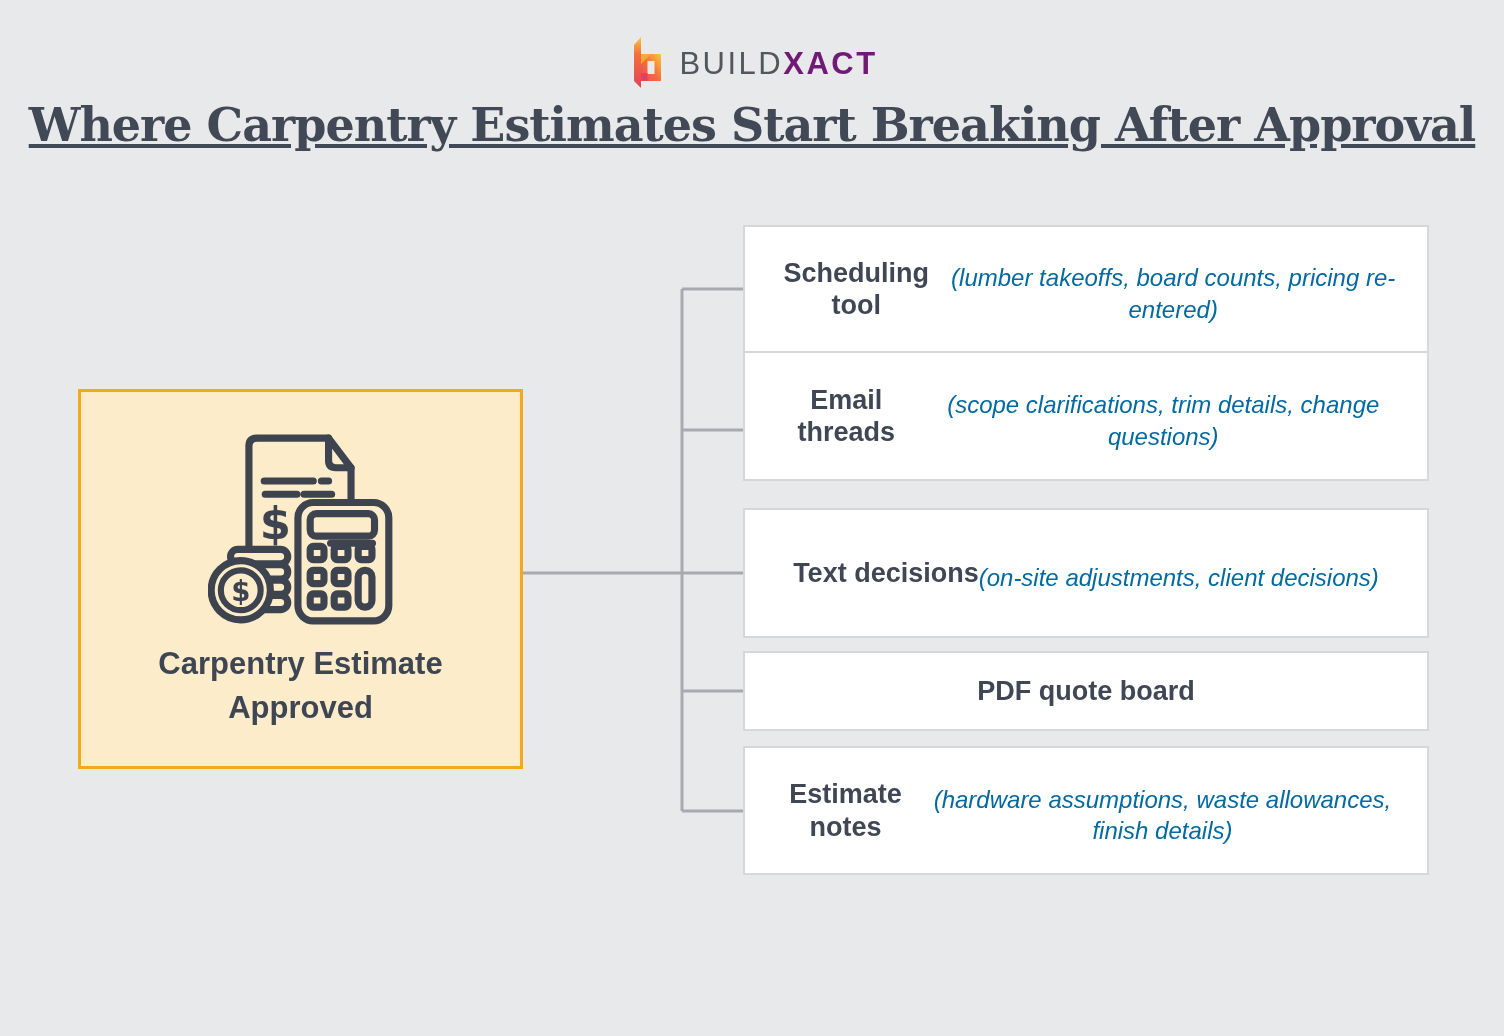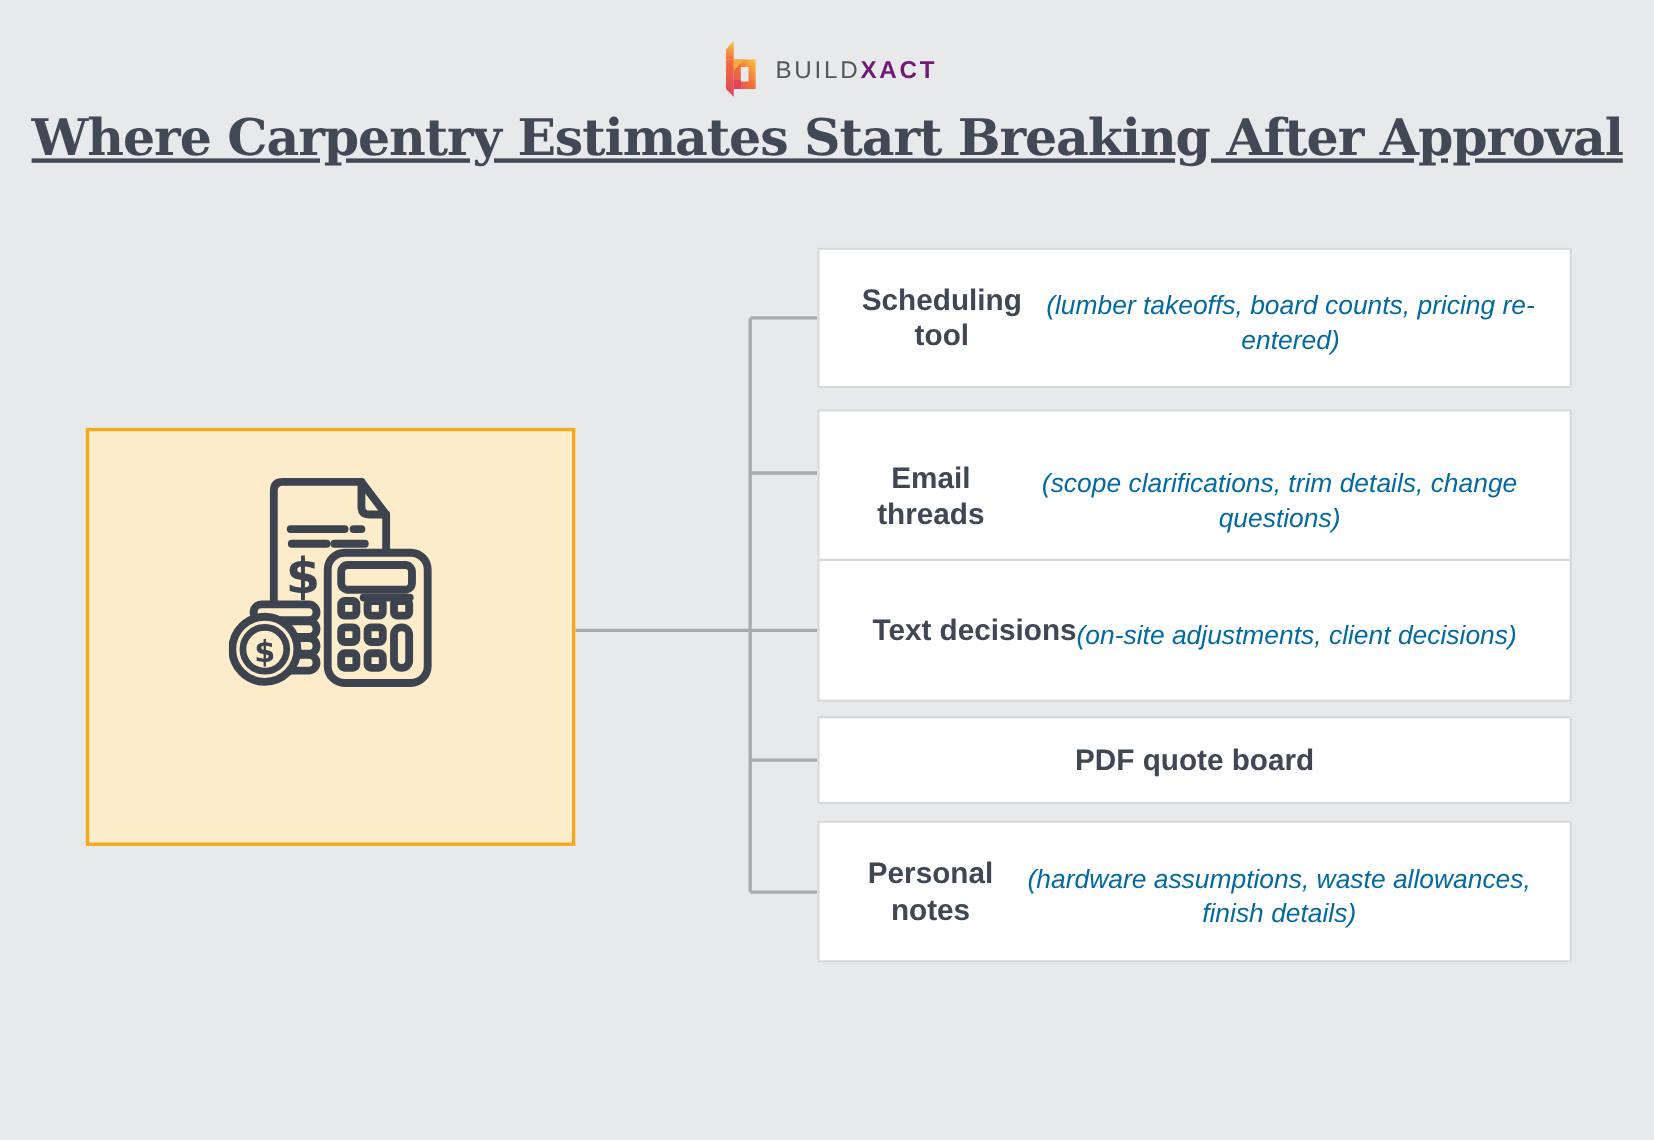--- a/index.html
+++ b/index.html
@@ -7,21 +7,21 @@
   .canvas {
     position:relative; width:1504px; height:1036px; background:#e8e9ea;
     font-family:"Liberation Sans", sans-serif; overflow:hidden;
   }
   
   .logo-row {
     position:absolute; top:36px; left:0; width:100%;
     display:flex; align-items:center; justify-content:center; gap:11px;
   }
   .logo-mark { width:42px; height:55px; display:block; }
-  .logo-text { font-size:22px; letter-spacing:2.5px; color:#53575d; display:flex; align-items:center; }
+  .logo-text { font-size:31px; letter-spacing:2.5px; color:#53575d; display:flex; align-items:center; }
   .logo-text .light { font-weight:400; }
   .logo-text .bold  { font-weight:700; color:#701a75; }
   
   .page-title {
     position:absolute; top:98px; left:0; width:100%;
     text-align:center; font-family:"DejaVu Serif", serif;
     font-weight:700; font-size:46px; color:#424956; letter-spacing:-1px;text-decoration:underline;
   }
   
   .connectors { position:absolute; left:0; top:0; width:1504px; height:1036px; }
@@ -39,21 +39,21 @@
   }
   
   .target-box {
     position:absolute; left:743px; width:686px; background:#ffffff;
     border:2px solid #d6d7d9; display:flex; flex-direction:row;
     align-items:center; justify-content:center; padding:0 24px; text-align:center;
   }
   .box-title { font-size:27px; font-weight:700; color:#3f4654; line-height:1.2; }
   .box-subtitle { font-size:24px; font-style:italic; color:#0369a1; margin-top:9px; line-height:1.3; }
   .b1 { top:225px; height:128px; }
-  .b2 { top:372px; height:158px; }
+  .b2 { top:351px; height:130px; }
   .b3 { top:508px; height:130px; }
   .b4 { top:651px; height:80px; }
   .b5 { top:746px; height:129px; }
 </style>
 </head>
 <body>
 
 <div class="canvas">
 
   <svg class="connectors" aria-hidden="true">
@@ -120,36 +120,40 @@
       <rect x="100" y="135.5" width="13.5" height="13" rx="3"></rect>
       <rect x="123.5" y="135.5" width="13.5" height="13" rx="3"></rect>
       <rect x="147" y="135.5" width="13.5" height="36" rx="6.5"></rect>
       <rect x="100" y="158.5" width="13.5" height="13" rx="3"></rect>
       <rect x="123.5" y="158.5" width="13.5" height="13" rx="3"></rect>
 
       <circle cx="32" cy="155" r="29" fill="#fdecc9"></circle>
       <circle cx="32" cy="155" r="19.5" stroke-width="6"></circle>
       <text x="32" y="166" text-anchor="middle" font-family="DejaVu Sans, sans-serif" font-size="27" font-weight="600" fill="#3d4450" stroke="none">$</text>
     </svg>
+    <div class="source-label">
+      <div>Carpentry Estimate</div>
+      <div>Approved</div>
+    </div>
   </div>
 
   <div class="target-box b1">
     <div class="box-title">Scheduling tool</div>
     <div class="box-subtitle">(lumber takeoffs, board counts, pricing re-entered)</div>
   </div>
   <div class="target-box b2">
     <div class="box-title">Email threads</div>
     <div class="box-subtitle">(scope clarifications, trim details, change questions)</div>
   </div>
   <div class="target-box b3">
     <div class="box-title">Text decisions</div>
     <div class="box-subtitle">(on-site adjustments, client decisions)</div>
   </div>
   <div class="target-box b4">
     <div class="box-title">PDF quote board</div>
 
   </div>
   <div class="target-box b5">
-    <div class="box-title">Personal notes</div>
+    <div class="box-title">Estimate notes</div>
     <div class="box-subtitle">(hardware assumptions, waste allowances, finish details)</div>
   </div>
 
 </div>
 
 </body></html>

